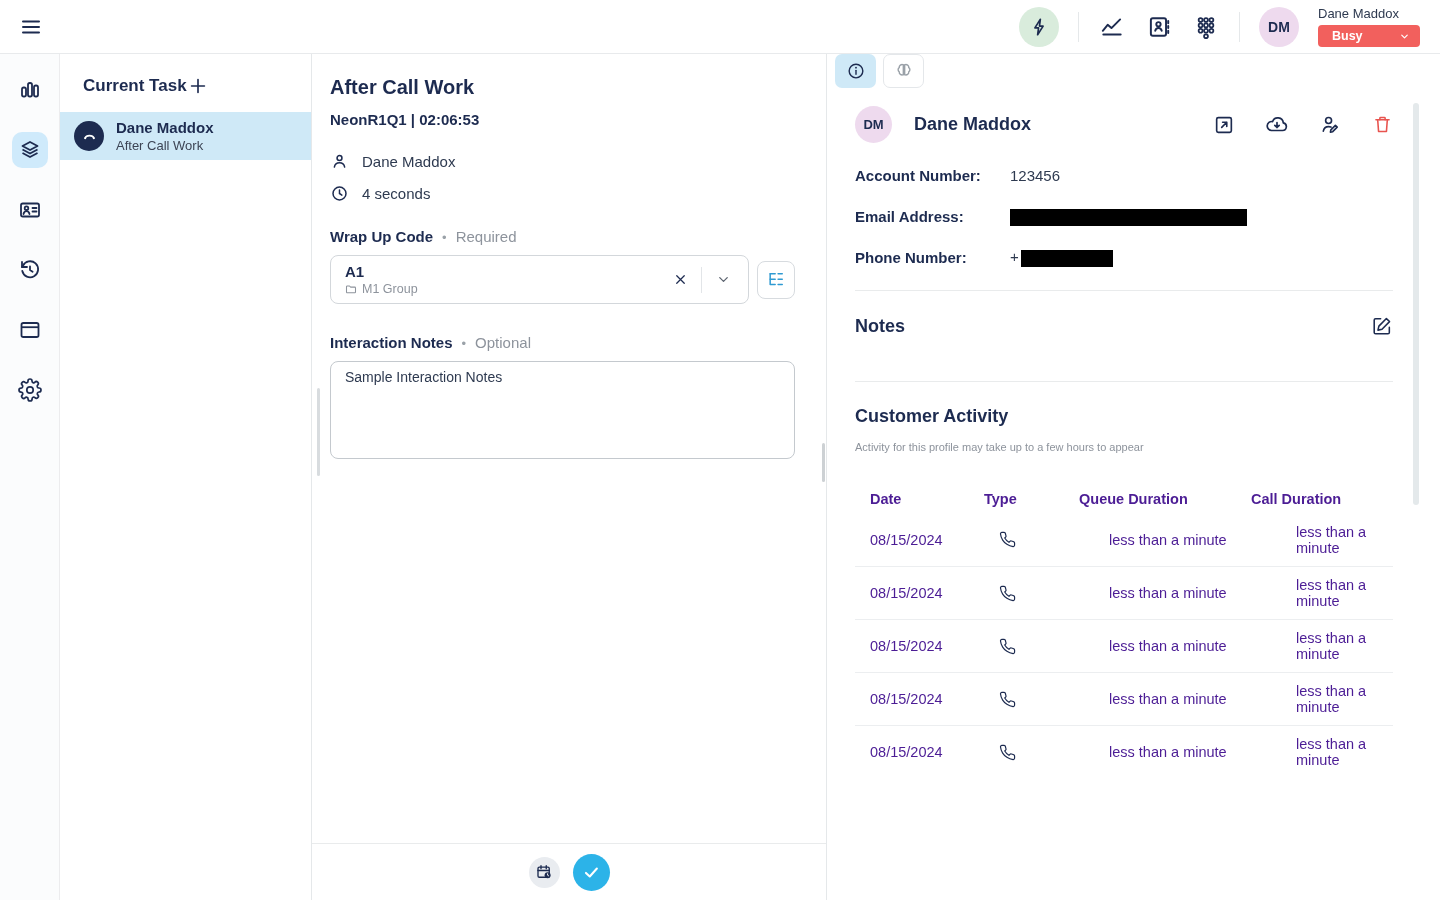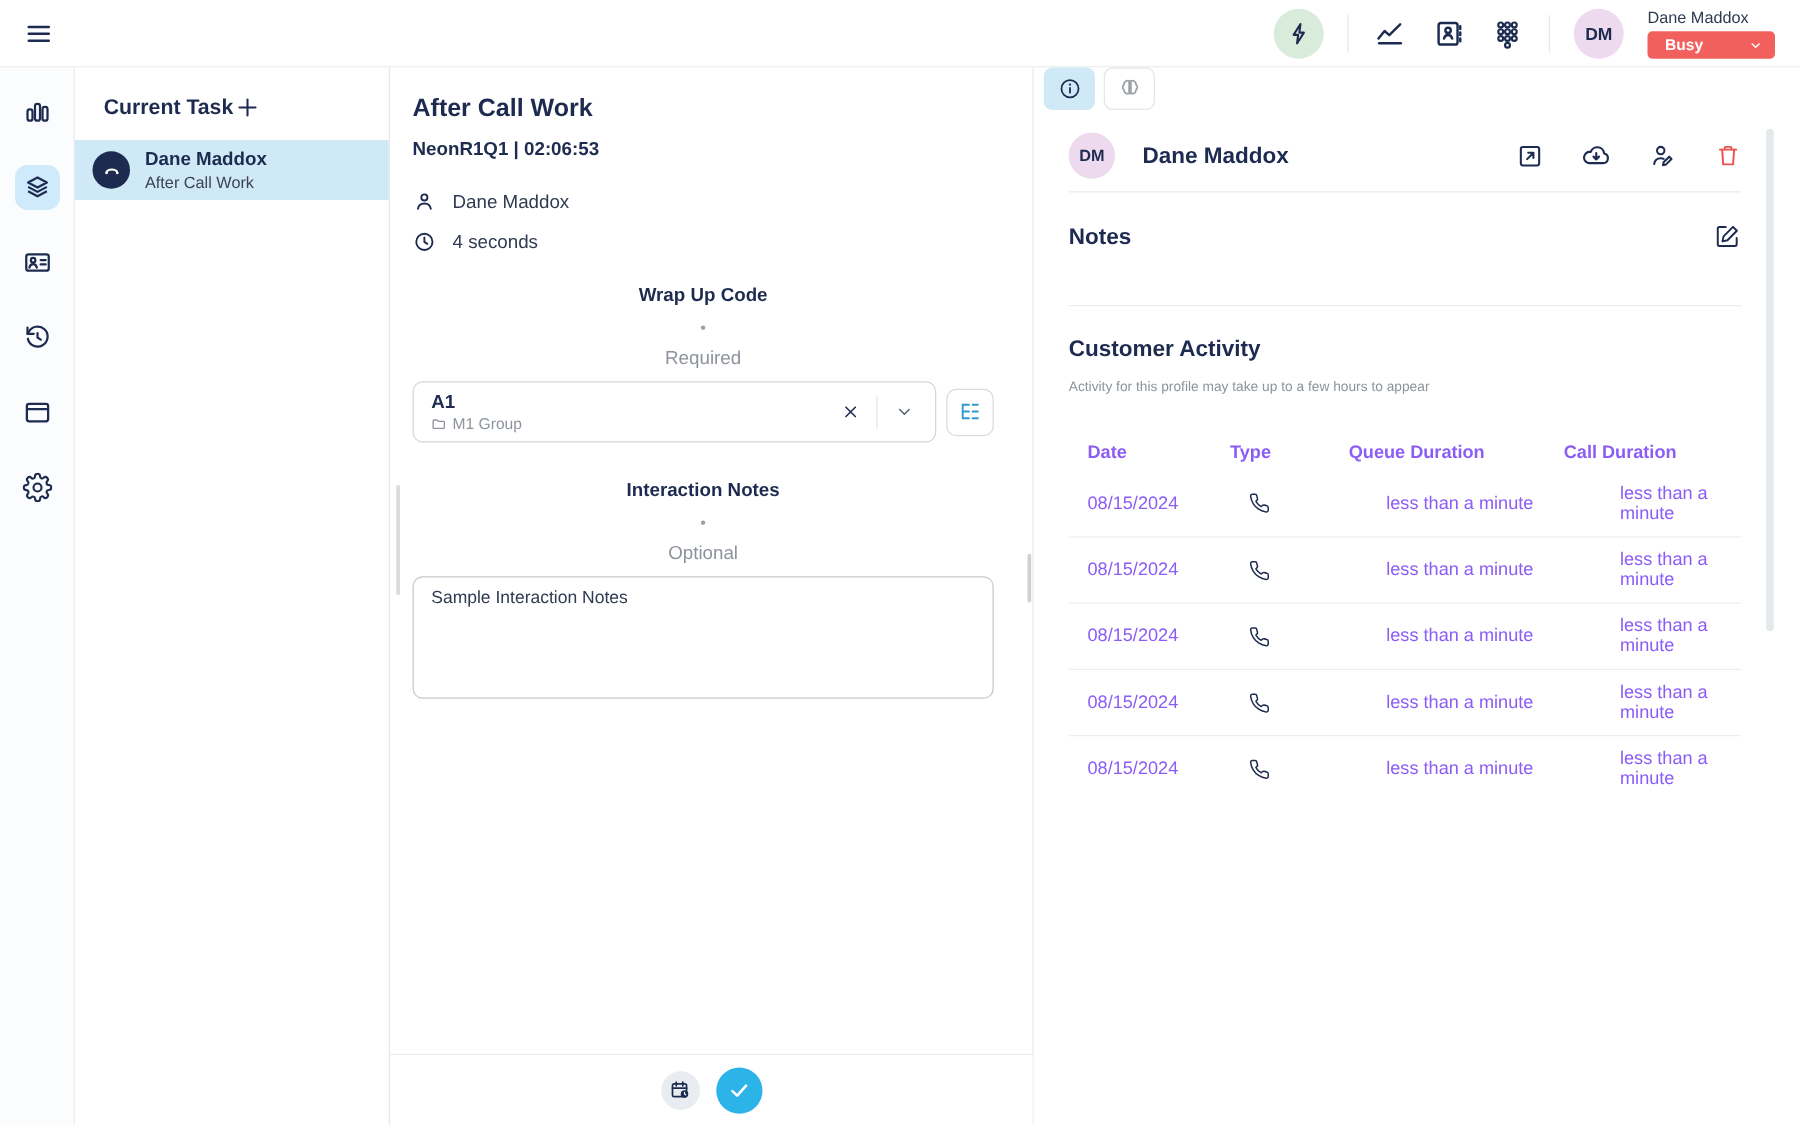--- a/index.html
+++ b/index.html
@@ -47,21 +47,21 @@
   .task-name { font-size:15px; font-weight:bold; color:#1d2b50; line-height:1.15; }
   .task-sub { font-size:13px; color:#3c4454; margin-top:2px; }
 
   
   .acw { width:515px; border-right:1px solid #e5e8ea; position:relative;
     padding:22px 31px 0 18px; background:#fff; }
   .acw h1 { font-size:20px; font-weight:bold; margin-bottom:12px; }
   .session { font-size:15px; font-weight:bold; color:#1d2b50; margin-bottom:22px; }
   .meta-row { display:flex; align-items:center; gap:13px; margin-bottom:10px; height:22px;
     font-size:15px; color:#2e3a50; }
-  .field-label-row { display:flex; align-items:center; gap:9px; font-size:15px;flex-direction:column; }
+  .field-label-row { display:flex; align-items:flex-end; gap:9px; font-size:15px; }
   .field-label-row .lbl { font-weight:bold; color:#1d2b50; }
   .field-label-row .dot { color:#9aa1a8; font-size:13px; }
   .field-label-row .req { color:#8d939c; }
   .wrapup-label { margin-top:24px; }
   .select-row { margin-top:10px; display:flex; align-items:center; gap:8px; }
   .wrap-select { flex:1; height:49px; border:1px solid #d3d7db; border-radius:8px;
     display:flex; align-items:center; padding:0 12px 0 14px; background:#fff; }
   .ws-text { flex:1; }
   .ws-code { font-size:15px; font-weight:bold; color:#1d2b50; }
   .ws-group { display:flex; align-items:center; gap:5px; margin-top:2px;
@@ -105,21 +105,21 @@
   .redact.phone { width:92px; margin-left:2px; }
   .hr { border-top:1px solid #e9ebec; margin-top:10px; }
   .sec-head { margin-top:24px; display:flex; align-items:center; justify-content:space-between; }
   .sec-head h3 { font-size:18px; font-weight:bold; }
   .notes-text { margin-top:40px; font-size:14.5px; color:#3a4047; line-height:1.35; }
   .hr2 { border-top:1px solid #e9ebec; margin-top:44px; }
   .activity-title { margin-top:24px; font-size:18px; font-weight:bold; }
   .activity-sub { margin-top:14px; font-size:11px; color:#8d939c; }
   .act-table { margin-top:32px; }
   .act-hrow, .act-row { display:grid; grid-template-columns:114px 95px 172px 1fr;
-    align-items:center; padding-left:15px; font-size:14.5px; color:#8b5cf6; }
+    align-items:center; padding-left:15px; font-size:14.5px; color:#4c1d95; }
   .act-hrow { font-weight:bold; height:28px; }
   .act-row { height:53px; border-top:1px solid #eceef0;gap:15px; }
   .act-row:first-of-type { border-top:none; }
   .p-scroll { position:absolute; right:21px; top:49px; width:6px; height:402px;
     background:#e4e9eb; border-radius:3px; }
 </style>
 </head>
 <body>
 
 <header class="topbar">
@@ -408,20 +408,34 @@
           <button>
             <svg width="21" height="21" viewBox="0 0 24 24" fill="none" stroke="#e8544f" stroke-width="1.8" stroke-linecap="round" stroke-linejoin="round">
                 <path d="M4.5 6.5h15"></path>
                 <path d="M9 6.5V4.8a.8.8 0 0 1 .8-.8h4.4a.8.8 0 0 1 .8.8v1.7"></path>
                 <path d="M6.5 6.5 7.5 20h9l1-13.5"></path>
               </svg>
           </button>
         </div>
       </div>
 
+      <div class="fields">
+        <div class="f-row">
+          <div class="f-label">Account Number:</div>
+          <div class="f-value">123456</div>
+        </div>
+        <div class="f-row">
+          <div class="f-label">Email Address:</div>
+          <div class="f-value"><span class="redact email"></span></div>
+        </div>
+        <div class="f-row">
+          <div class="f-label">Phone Number:</div>
+          <div class="f-value"><span>+</span><span class="redact phone"></span></div>
+        </div>
+      </div>
 
       <div class="hr"></div>
 
       <div class="sec-head">
         <h3>Notes</h3>
         <button>
           <svg width="22" height="22" viewBox="0 0 24 24" fill="none" stroke="#1d2b50" stroke-width="1.7" stroke-linecap="round" stroke-linejoin="round">
               <path d="M20 13.5V19a1.5 1.5 0 0 1-1.5 1.5H5A1.5 1.5 0 0 1 3.5 19V5.5A1.5 1.5 0 0 1 5 4h5.5"></path>
               <path d="M16.8 3.8l3.4 3.4L12 15.5l-4.4 1 1-4.4z"></path>
             </svg>

